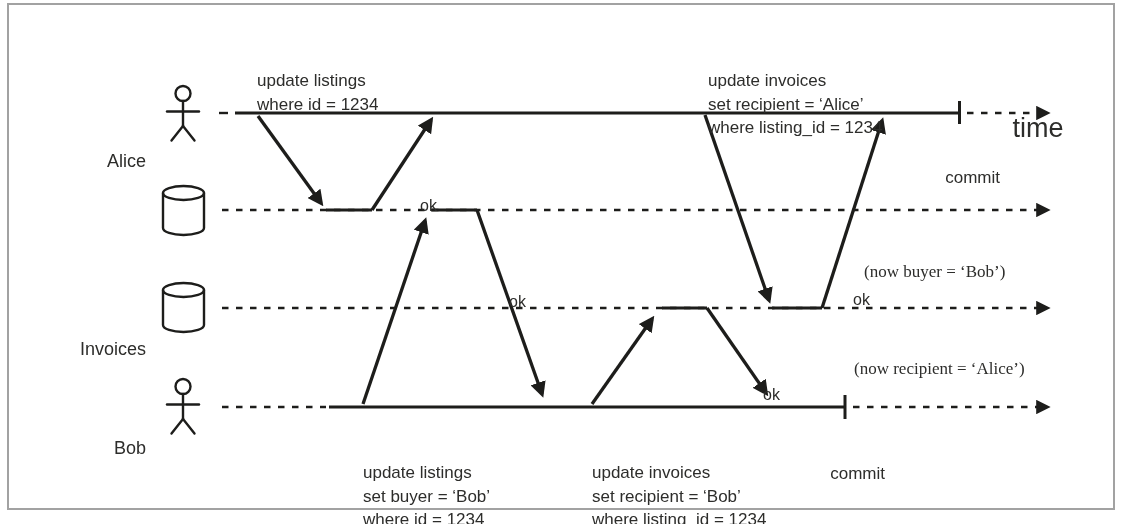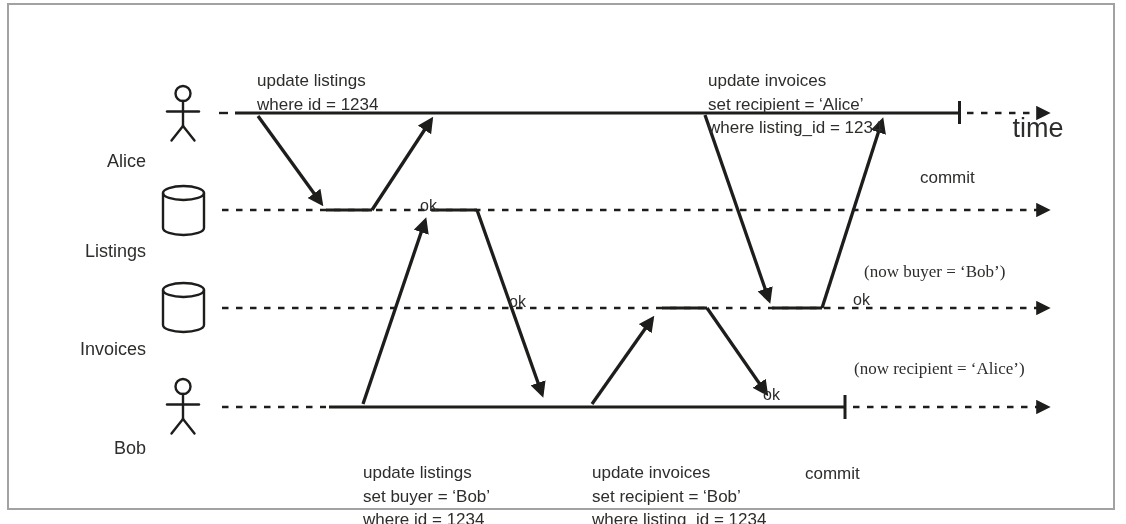--- a/index.html
+++ b/index.html
@@ -28,21 +28,21 @@
   .ln-dash0{stroke:var(--line);stroke-width:2.4;fill:none;}
   .arrow{stroke:var(--line);stroke-width:3.3;fill:none;}
   .seg{stroke:var(--line);stroke-width:3.2;fill:none;}
   .tick{stroke:var(--line);stroke-width:3;fill:none;}
   .icon{stroke:var(--line);stroke-width:2.4;fill:none;stroke-linecap:round;}
   marker path{fill:var(--line);stroke:none;}
   .txt{position:absolute;white-space:nowrap;margin-top:41px;}
   .lane-label{font-size:18px;line-height:22px;width:110px;text-align:right;}
   .sql{font-size:17px;line-height:23.5px;}
   .ok{font-size:16px;line-height:18px;}
-  .commit{font-size:17px;line-height:19px;width:80px;text-align:left;}
+  .commit{font-size:17px;line-height:19px;width:80px;text-align:right;}
   .now{font-size:17px;line-height:19px;text-align:left;font-family:Liberation Serif, serif;}
   .time{font-size:27px;line-height:24px;width:56px;text-align:center;}
 </style>
 </head>
 <body>
 
 <div id="stage">
 
   <div class="frame"></div>
 
@@ -139,21 +139,20 @@
     <g class="icon">
       <circle cx="183" cy="386.5" r="7.5"></circle>
       <line x1="183" y1="394" x2="183" y2="419"></line>
       <line x1="167" y1="404.5" x2="199" y2="404.5"></line>
       <line x1="183" y1="419" x2="171.5" y2="433.5"></line>
       <line x1="183" y1="419" x2="194.5" y2="433.5"></line>
     </g>
   </svg>
 
   <div class="txt lane-label" style="left:36px;top:109px">Alice</div>
-  <div class="txt lane-label" style="left:36px;top:199px">Listings</div>
   <div class="txt lane-label" style="left:36px;top:297px">Invoices</div>
   <div class="txt lane-label" style="left:36px;top:396px">Bob</div>
 
   <div class="txt time" style="left:1010px;top:75px">time</div>
 
   <div class="txt sql" style="left:257px;top:28px">
     <div>update listings</div>
     <div>where id = 1234</div>
   </div>
 

